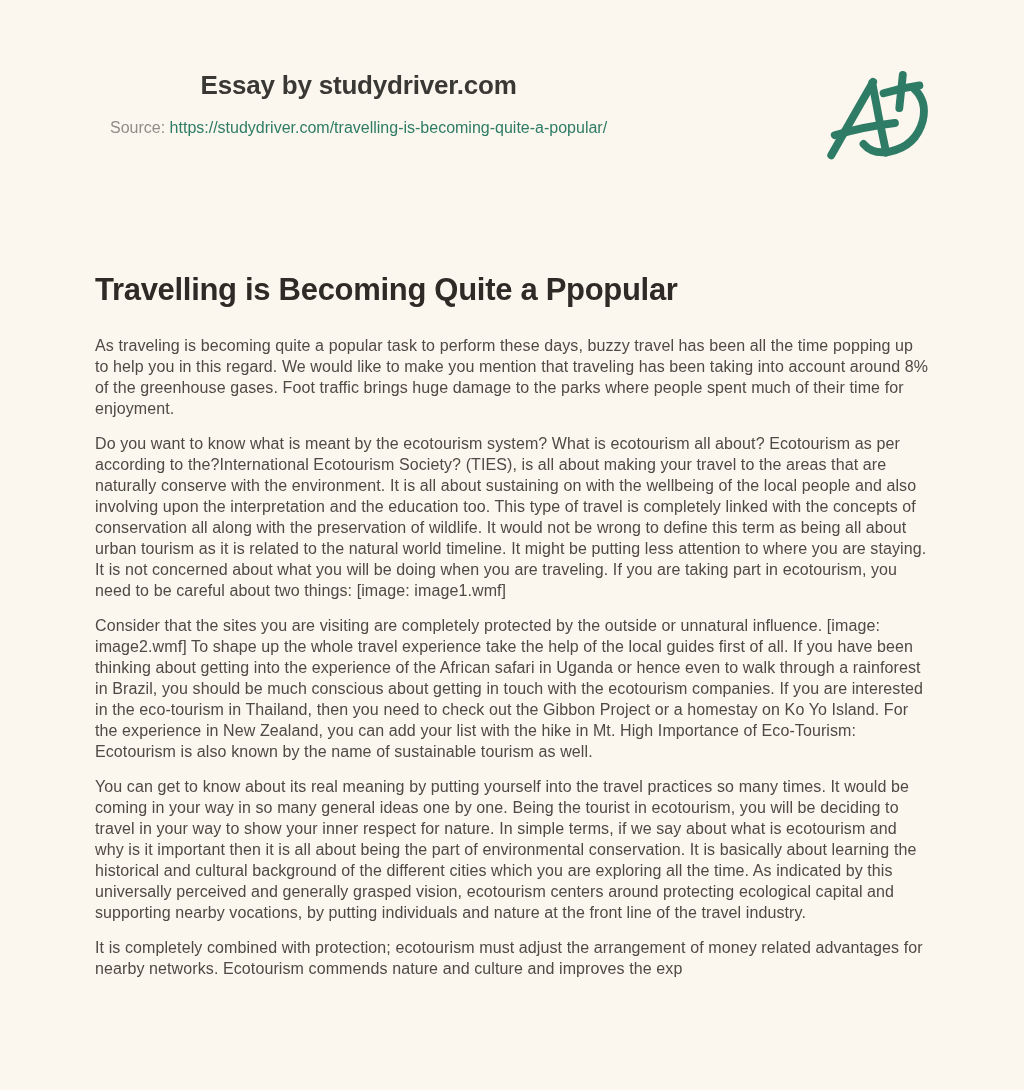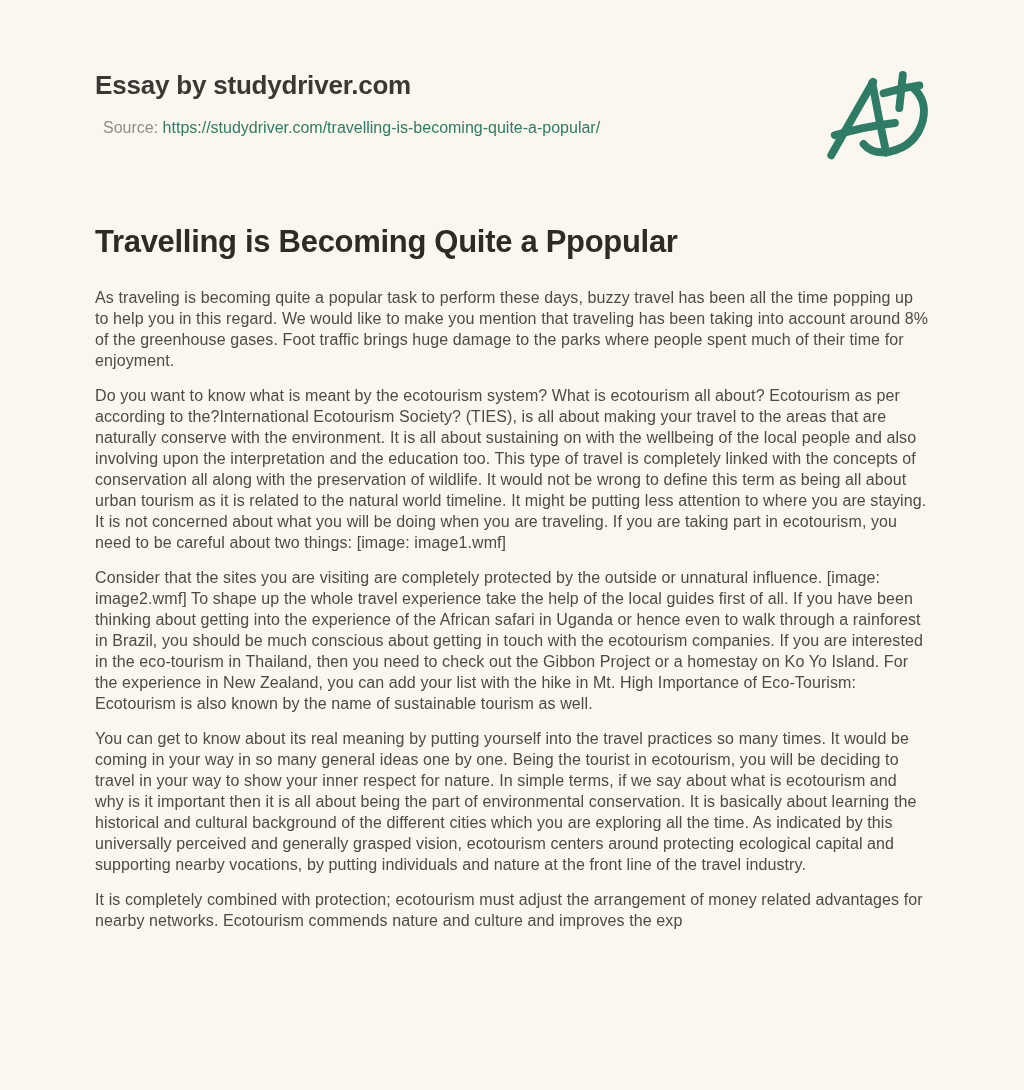--- a/index.html
+++ b/index.html
@@ -22,46 +22,47 @@
   .page {
     width: 1024px;
     height: 1090px;
     padding: 70px 95px 0 95px;
     position: relative;
   }
   .header-row {
     display: flex;
     justify-content: space-between;
     align-items: flex-start;
+    text-align: center;
   }
   .site-title {
     margin: 0 0 18px 0;
     font-size: 26px;
     font-weight: 700;
     letter-spacing: -0.2px;
     color: var(--ink-header);
   }
   .source-line {
-    margin: 8px;
+    margin: 15px;
     font-size: 16px;
     color: var(--ink-muted);
   }
   .source-line a {
     color: var(--accent);
     text-decoration: none;
   }
   .logo {
     width: 118px;
     height: 96px;
     margin-top: -2px;
     margin-right: -4px;
     flex: 0 0 auto;
   }
   .essay-title {
-    margin: 60px 0 27px 0;
+    margin: 108px 0 27px 0;
     font-size: 31px;
     line-height: 36px;
     font-weight: 700;
     letter-spacing: -0.3px;
     color: var(--ink-title);
   }
   .essay-body p {
     margin: 0 0 14px 0;
     font-size: 16px;
     line-height: 21px;

